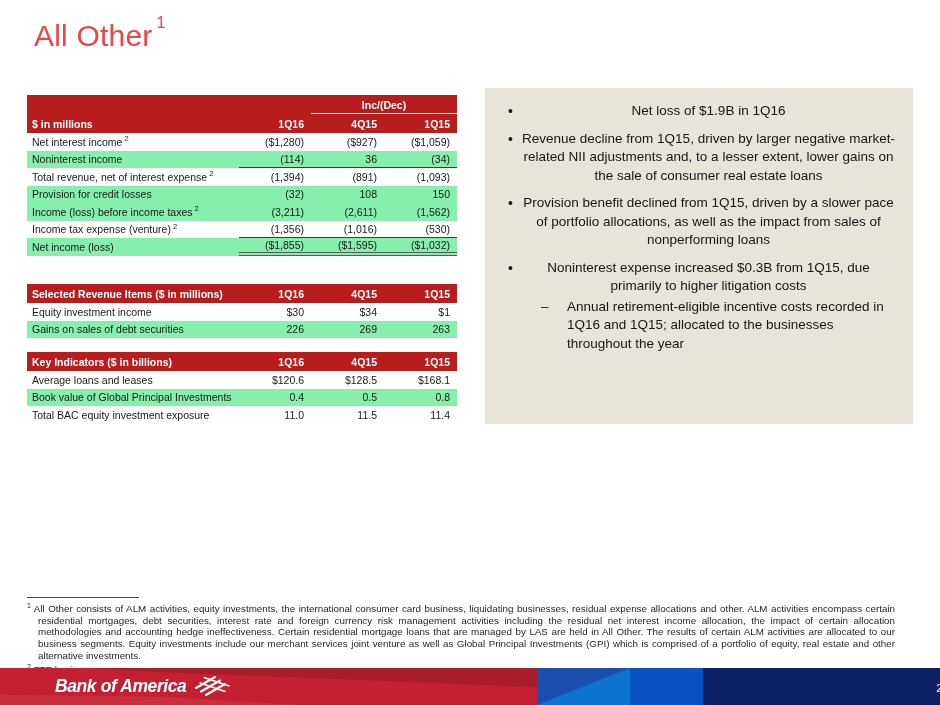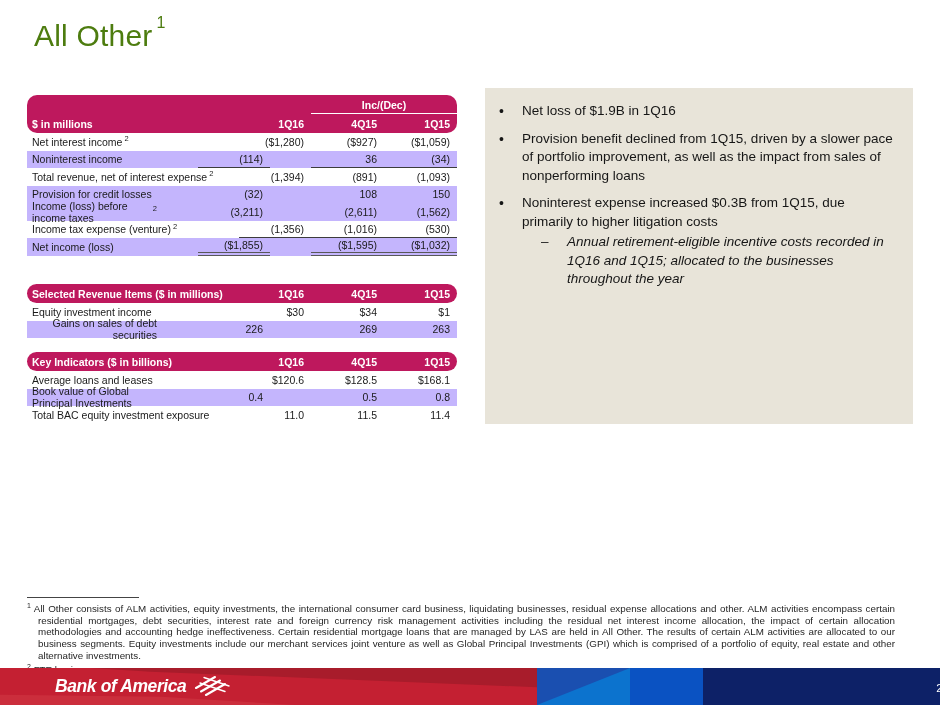--- a/index.html
+++ b/index.html
@@ -9,36 +9,36 @@
     background:#ffffff;
     position:relative;
     overflow:hidden;
     color:#1a1a1a;
   }
   .slide { position:absolute; inset:0; background:#fff; }
 
   
   .title {
     position:absolute; left:34px; top:14px;
-    font-size:30px; font-weight:400; color:#4d7c0f; letter-spacing:0.2px;text-align:right;
+    font-size:30px; font-weight:400; color:#ef4444; letter-spacing:0.2px;text-align:right;
   }
   .title sup { font-size:16px; vertical-align:18px; margin-left:4px; }
 
   
   .tbl { position:absolute; left:27px; width:430px; font-size:10.5px; }
-  .hdr-navy { background:#be185d; color:#ffffff; font-weight:bold;border-radius:10px; }
+  .hdr-navy { background:#b91c1c; color:#ffffff; font-weight:bold; }
   .trow { display:flex; align-items:stretch; height:17.5px; }
   .trow > * { display:flex; align-items:center; }
   .lblcell { flex:1; padding-left:5px; }
   .lblcell sup { font-size:7.5px; vertical-align:super; margin-left:2px; transform:translateY(-3px); }
   .c1 { width:72px; justify-content:flex-end; padding-right:7px; }
   .grp { width:146px; }
   .grp .gc { width:73px; display:flex; align-items:center; justify-content:flex-end; padding-right:7px; }
   .num { font-variant-numeric:tabular-nums; }
-  .stripe { background:#c4b5fd;gap:41px; }
+  .stripe { background:#86efac; }
 
   
   .u .c1, .u .grp { border-bottom:1px solid #3c3c3c; }
   .dbl .c1, .dbl .grp { border-bottom:4px double #595959; }
 
   
   .group-row { display:flex; height:19px; }
   .group-row .spacer { flex:1; }
   .group-row .c1blank { width:72px; }
   .group-row .grp-hd {
@@ -50,28 +50,28 @@
   .colhdr-row > * { display:flex; align-items:center; }
 
   .small-hdr { height:19px; }
 
   
   .panel {
     position:absolute; left:485px; top:88px; width:428px; height:336px;
     background:#e8e4d9; padding:14px 16px 10px 14px;
     font-size:13.5px; line-height:18.5px; color:#161616;
   }
-  .bullet { display:flex; margin-bottom:9px; }
+  .bullet { display:flex; margin-bottom:9px;text-align:center; }
   .bullet .dot { width:23px; flex:none; font-size:14px; }
   .bullet .dot::before { content:"\2022"; }
   .bullet .btxt { flex:1; padding-right:2px; }
   .subbullet { display:flex; margin:2px 0 0 42px; }
   .subbullet .dash { width:26px; flex:none; }
   .subbullet .dash::before { content:"\2013"; }
-  .subbullet .btxt { flex:1;font-style:italic; }
+  .subbullet .btxt { flex:1; }
 
   
   .fnrule { position:absolute; left:27px; top:597px; width:112px; border-top:1px solid #444; }
   .footnotes {
     position:absolute; left:27px; top:600px; width:868px;
     font-size:9.8px; line-height:11.6px; color:#262626; text-align:justify;
   }
   .fn { padding-left:11px; text-indent:-11px; }
   .fn sup { font-size:7px; }
 
@@ -273,21 +273,25 @@
     </div>
   </div>
 
   <div class="panel">
     <div class="bullet">
       <span class="dot"></span>
       <span class="btxt">Net loss of $1.9B in 1Q16</span>
     </div>
     <div class="bullet">
       <span class="dot"></span>
-      <span class="btxt">Provision benefit declined from 1Q15, driven by a slower pace of portfolio improvement, as well as the impact from sales of nonperforming loans</span>
+      <span class="btxt">Revenue decline from 1Q15, driven by larger negative market-related NII adjustments and, to a lesser extent, lower gains on the sale of consumer real estate loans</span>
+    </div>
+    <div class="bullet">
+      <span class="dot"></span>
+      <span class="btxt">Provision benefit declined from 1Q15, driven by a slower pace of portfolio allocations, as well as the impact from sales of nonperforming loans</span>
     </div>
     <div class="bullet" style="margin-bottom:2px;">
       <span class="dot"></span>
       <span class="btxt">Noninterest expense increased $0.3B from 1Q15, due primarily to higher litigation costs</span>
     </div>
     <div class="subbullet">
       <span class="dash"></span>
       <span class="btxt">Annual retirement-eligible incentive costs recorded in 1Q16 and 1Q15; allocated to the businesses throughout the year</span>
     </div>
   </div>

